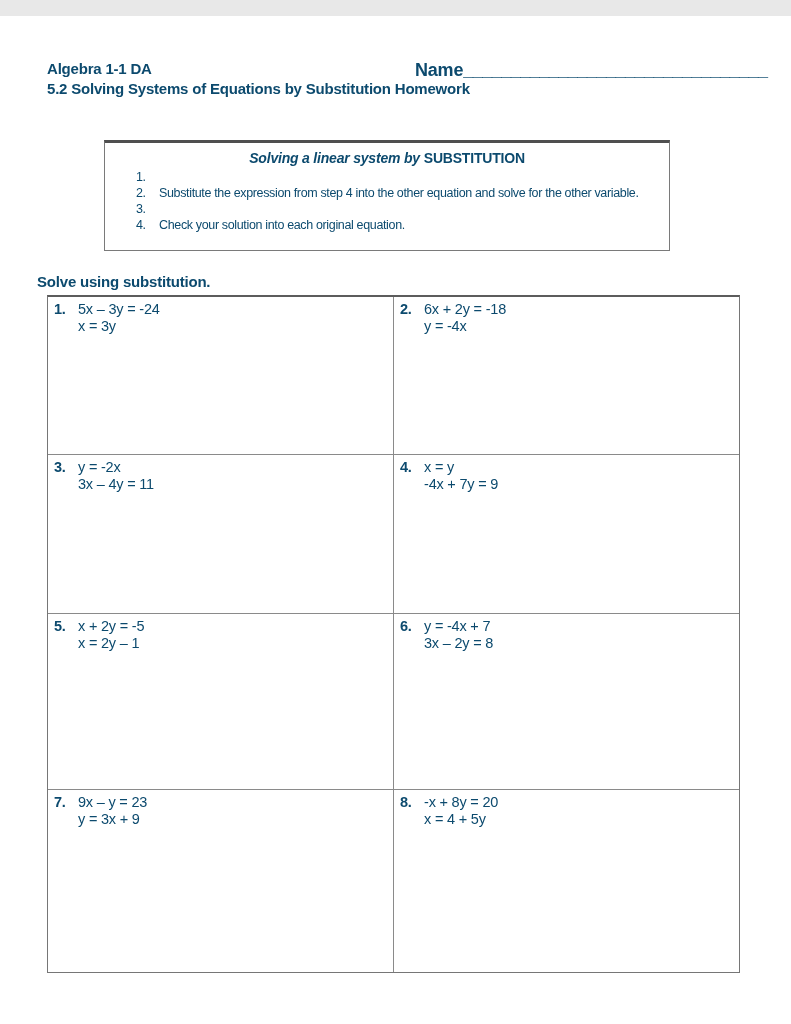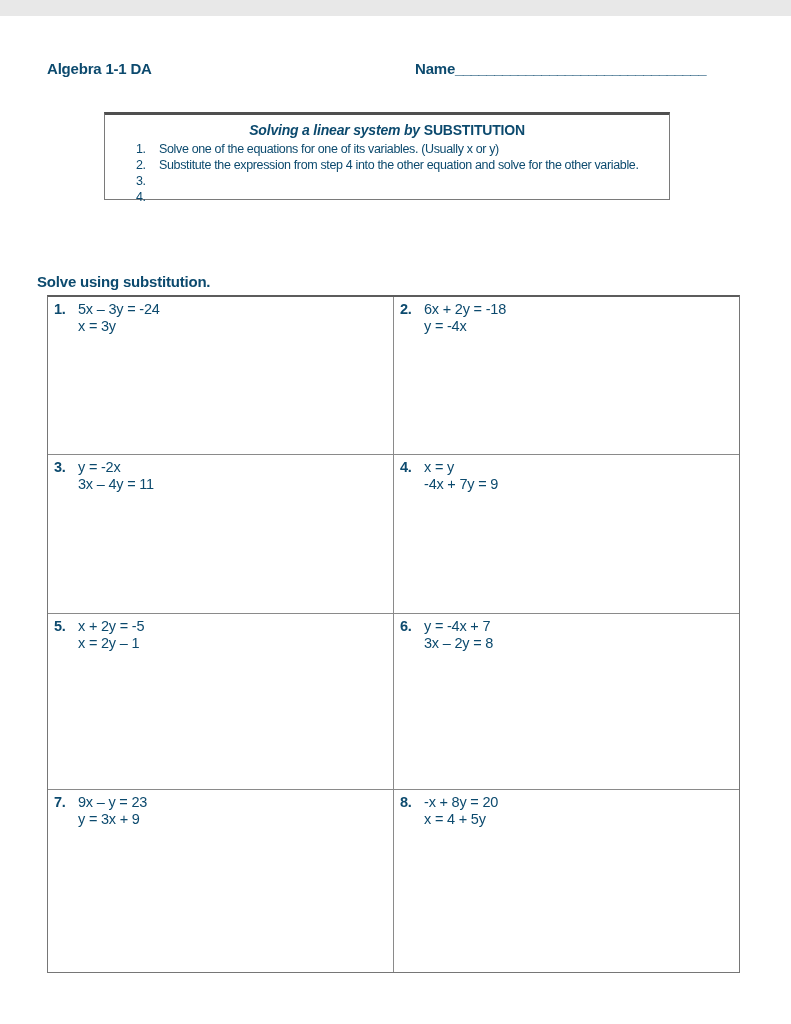--- a/index.html
+++ b/index.html
@@ -14,33 +14,33 @@
     overflow: hidden;
   }
   
   .course-name {
     position: absolute; left: 47px; top: 44px;
     font-size: 15px; font-weight: bold; letter-spacing: -0.2px;
     white-space: nowrap;
   }
   .name-row {
     position: absolute; left: 415px; top: 44px;
-    font-size: 15px; font-weight: bold; letter-spacing: -0.2px;
+    font-size: 18px; font-weight: bold; letter-spacing: -0.2px;
     white-space: nowrap;
   }
   .name-underline { font-weight: bold; letter-spacing: -0.5px; }
   .doc-title {
     position: absolute; left: 47px; top: 64px;
     font-size: 15px; font-weight: bold; letter-spacing: -0.2px;
     white-space: nowrap;
   }
   
   .instruction-box {
-    position: absolute; left: 104px; top: 96px;
-    width: 566px; height: 88px;
+    position: absolute; left: 104px; top: 124px;
+    width: 566px; height: 111px;
     box-sizing: border-box;
     border: 1.5px solid #7a7a7a;
     border-top: 3px solid #4f4f4f;
   }
   .instruction-title {
     margin-top: 7px;
     text-align: center;
     font-size: 14px;
     white-space: nowrap;
   }
@@ -99,40 +99,41 @@
 </style>
 </head>
 <body>
 
 <div class="page">
 
   <div class="course-name">Algebra 1-1 DA</div>
   <div class="name-row">
     <span>Name</span><span class="name-underline">________________________________</span>
   </div>
+  <div class="doc-title">5.2 Solving Systems of Equations by Substitution Homework</div>
 
   <div class="instruction-box">
     <div class="instruction-title">
       <span class="it">Solving a linear system by</span>
       <span class="caps">SUBSTITUTION</span>
     </div>
     <div class="steps">
       <div class="step">
         <span class="step-num">1.</span>
-        <span class="step-text">Solve one of the equations for one of its variables. (Usually x or y)</span>
       </div>
       <div class="step">
         <span class="step-num">2.</span>
         <span class="step-text">Substitute the expression from step 4 into the other equation and solve for the other variable.</span>
       </div>
       <div class="step">
         <span class="step-num">3.</span>
       </div>
       <div class="step">
         <span class="step-num">4.</span>
+        <span class="step-text">Check your solution into each original equation.</span>
       </div>
     </div>
   </div>
 
   <div class="section-heading">Solve using substitution.</div>
 
   <div class="problems-grid">
 
     <div class="cell">
       <span class="p-num">1.</span>

